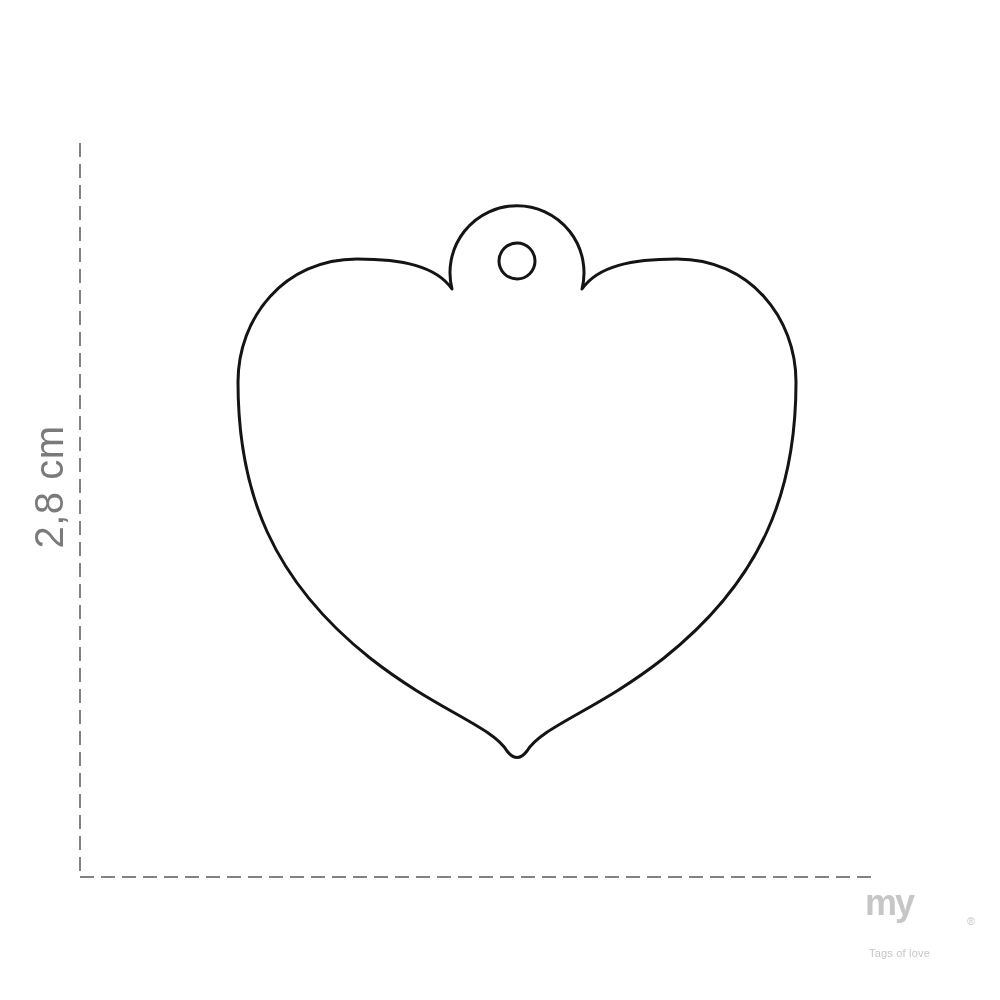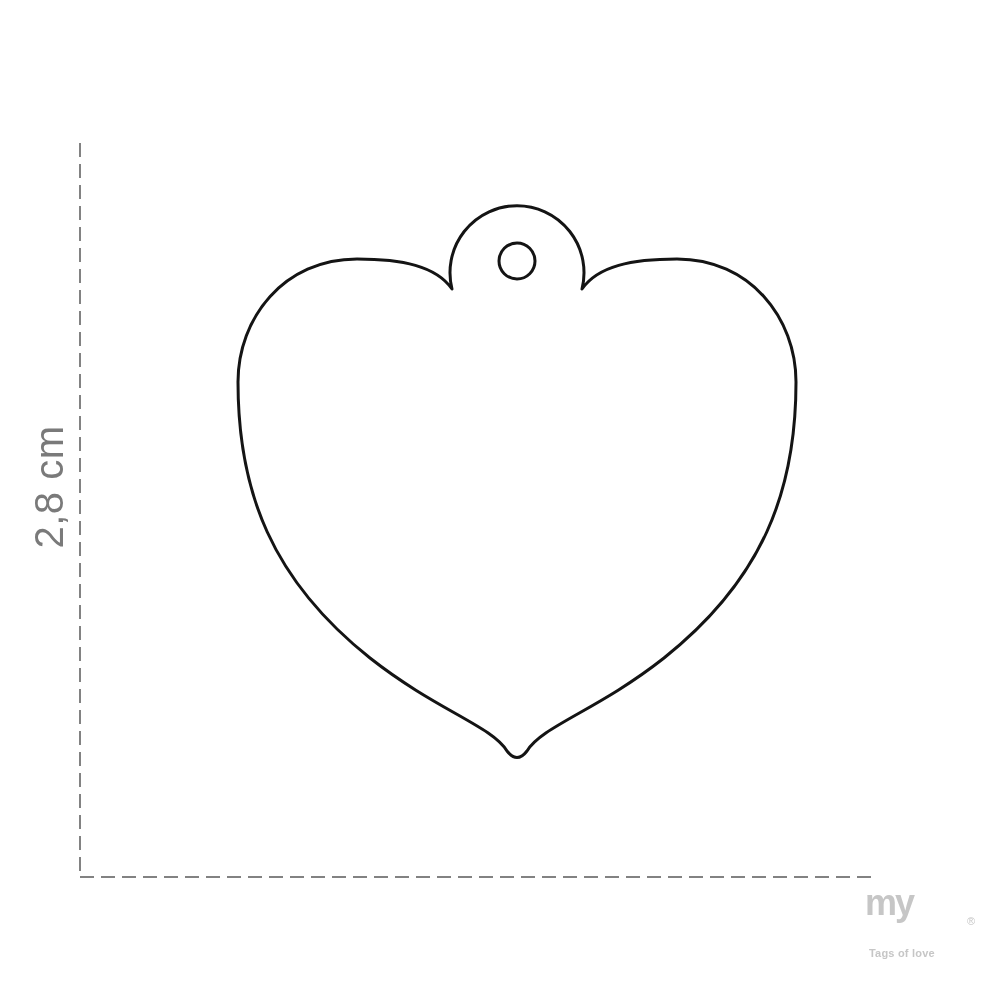--- a/index.html
+++ b/index.html
@@ -70,21 +70,21 @@
   .logo-reg {
     left: 132px;
     top: 36px;
     font-size: 11px;
     font-weight: 400;
   }
   .logo-tagline {
     left: 34px;
     top: 68px;
     font-size: 11px;
-    font-weight: 700;
+    font-weight: 400;
     letter-spacing: 0.2px;
   }
 </style>
 </head>
 <body>
 
 <div class="canvas">
 
   <svg viewBox="0 0 1000 1000" aria-hidden="true">
 

